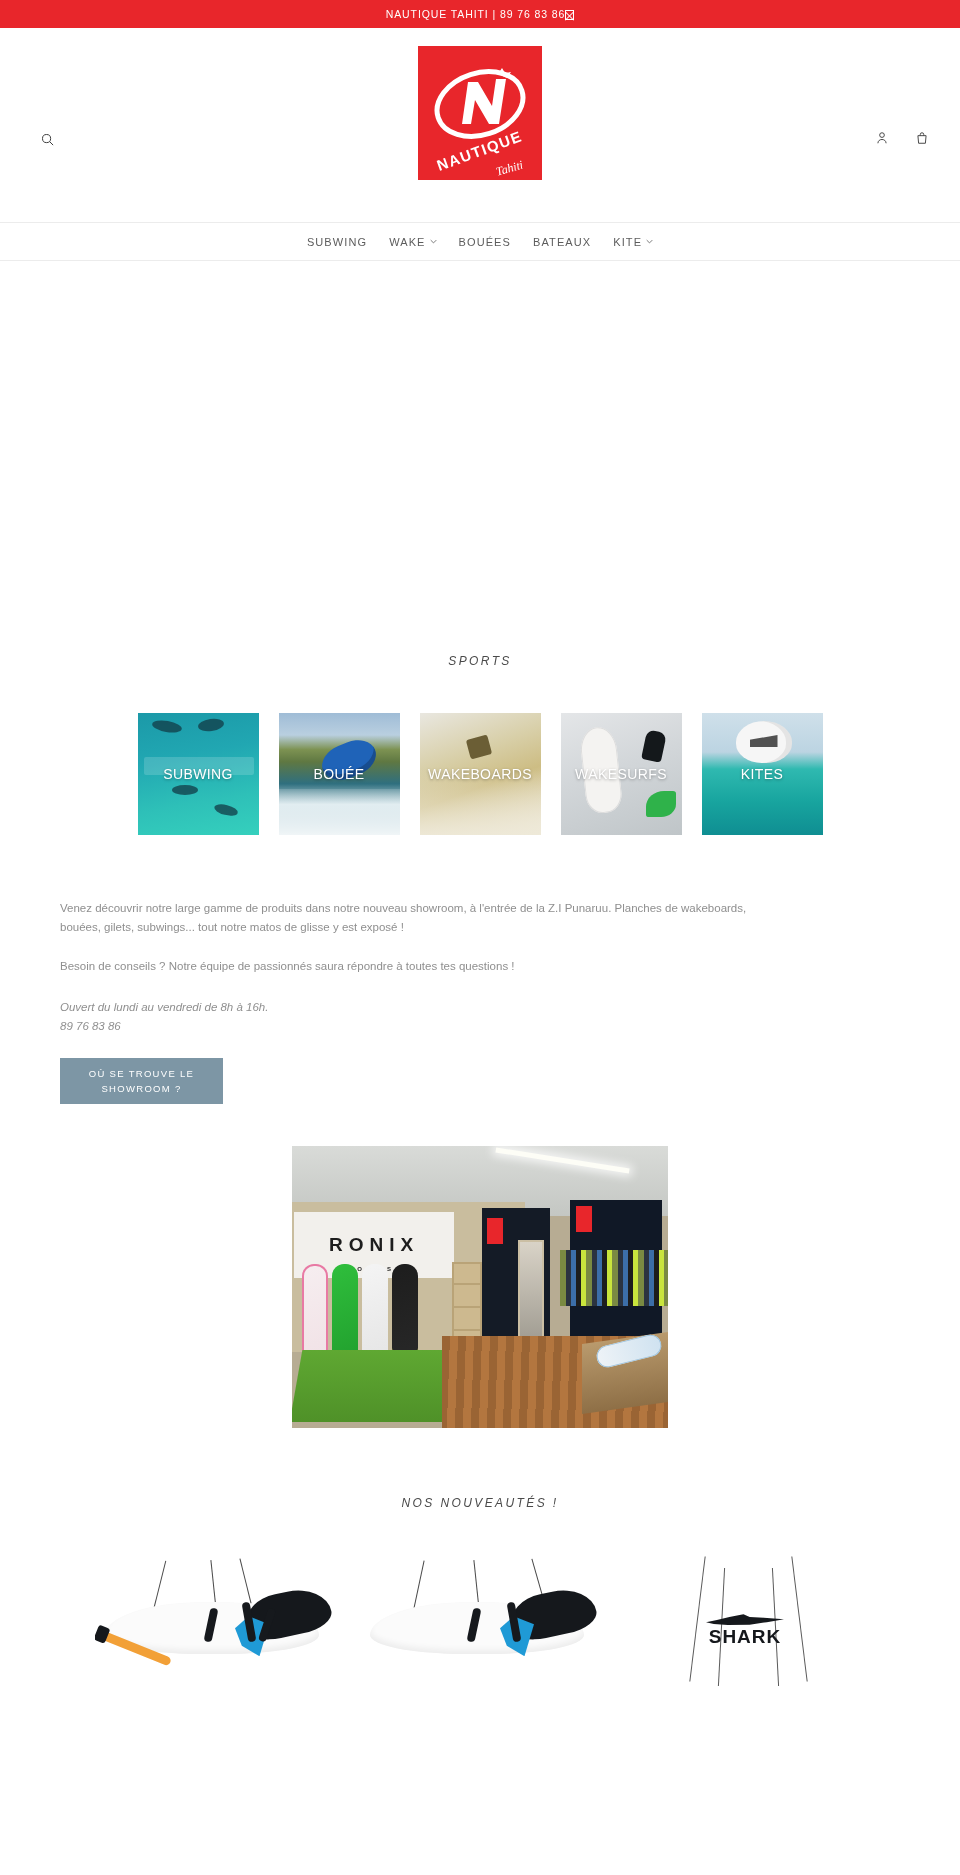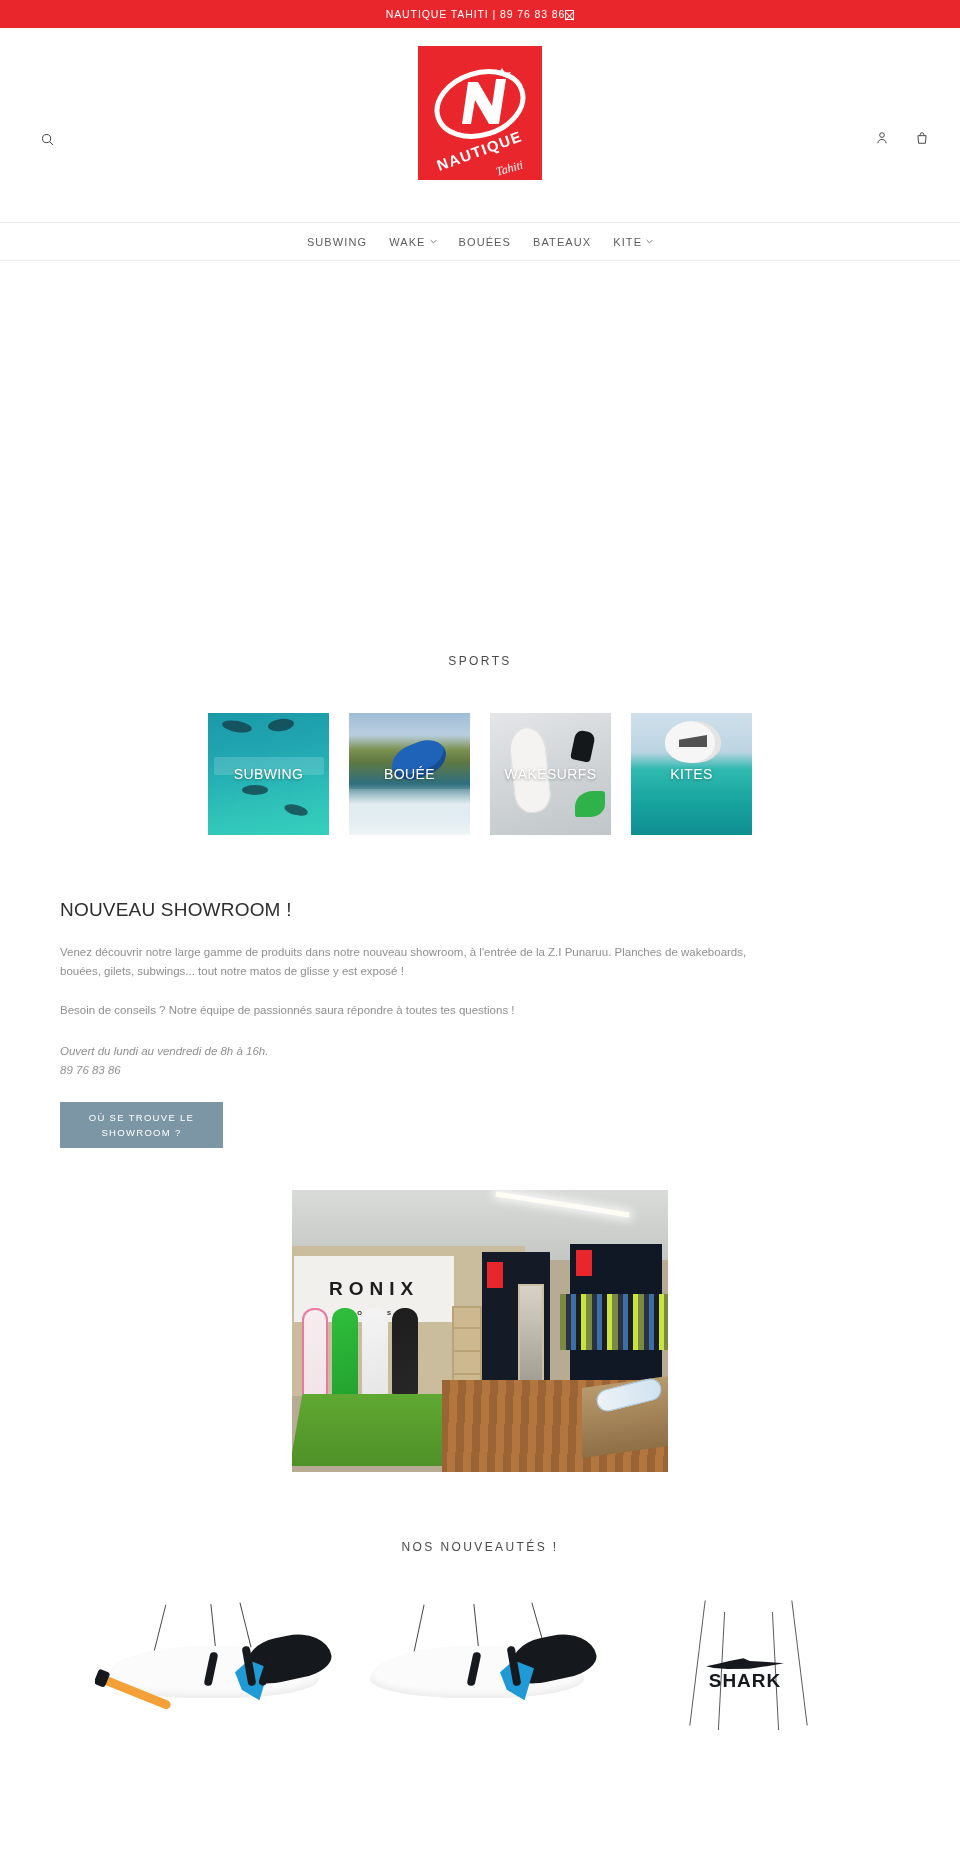--- a/index.html
+++ b/index.html
@@ -66,21 +66,21 @@
   .caret { display:inline-block; }
   .caret svg { display:block; }
 
   
   .hero { height:345px; background:#ffffff; }
 
   
   .sports { padding-top:48px; }
   .section-title {
     text-align:center; font-size:12px; letter-spacing:2.4px;
-    color:#4a4a4a; font-weight:400; text-transform:uppercase;
+    color:#4a4a4a; font-weight:400; text-transform:uppercase;font-style:italic;
   }
   .tiles {
     display:flex; justify-content:center; gap:20px;
     margin-top:45px; padding:0 60px;
   }
   .tile {
     width:121px; height:122px; position:relative; overflow:hidden;
     flex:0 0 121px;
   }
   .tile-label {
@@ -368,20 +368,27 @@
     </div>
 
     <div class="tile">
       <div class="art t-bouee">
         <div class="tube"></div>
         <div class="spray"></div>
       </div>
       <div class="tile-label">BOUÉE</div>
     </div>
 
+    <div class="tile">
+      <div class="art t-wakeboards">
+        <div class="rider"></div>
+        <div class="reeds"></div>
+      </div>
+      <div class="tile-label">WAKEBOARDS</div>
+    </div>
 
     <div class="tile">
       <div class="art t-wakesurfs">
         <div class="board"></div>
         <div class="surfer"></div>
         <div class="fin"></div>
       </div>
       <div class="tile-label">WAKESURFS</div>
     </div>
 
@@ -389,21 +396,20 @@
       <div class="art t-kites">
         <div class="kite"></div>
       </div>
       <div class="tile-label">KITES</div>
     </div>
 
   </div>
 </div>
 
 <div class="showroom">
-  <h2 class="sr-title">NOUVEAU SHOWROOM !</h2>
   <p class="sr-p">Venez découvrir notre large gamme de produits dans notre nouveau showroom, à l'entrée de la Z.I Punaruu. Planches de wakeboards, bouées, gilets, subwings... tout notre matos de glisse y est exposé !</p>
   <p class="sr-p">Besoin de conseils ? Notre équipe de passionnés saura répondre à toutes tes questions !</p>
   <div class="sr-italic">
     <div>Ouvert du lundi au vendredi de 8h à 16h.</div>
     <div>89 76 83 86</div>
   </div>
   <div class="sr-btn">OÙ SE TROUVE LE SHOWROOM ?</div>
 
   <div class="photo-wrap">
     <div class="photo">

